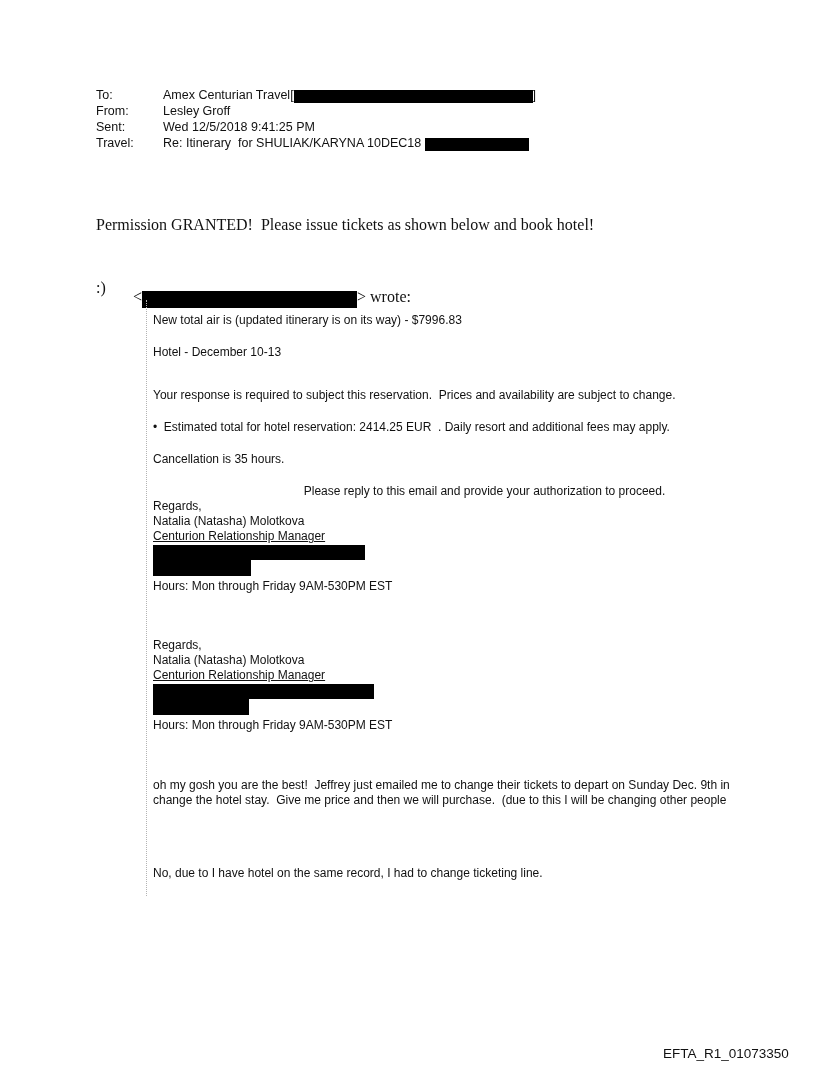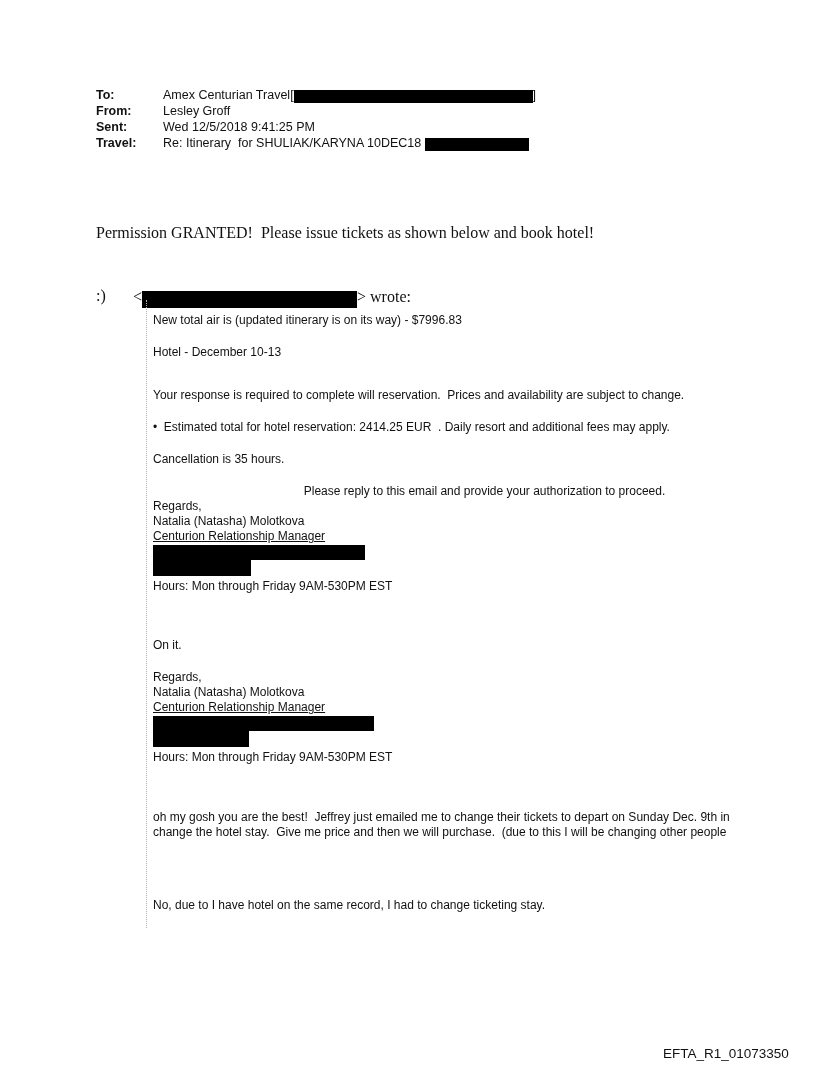--- a/index.html
+++ b/index.html
@@ -8,31 +8,31 @@
     background: #ffffff;
     color: #111;
     font-family: "Liberation Sans", sans-serif;
     position: relative;
     overflow: hidden;
   }
 
   
   .header { position: absolute; left: 96px; top: 87px; font-size: 12.5px; line-height: 16px; }
   .h-row { display: flex; align-items: flex-start; }
-  .h-label { font-weight: bold; width: 67px; white-space: pre; }
+  .h-label { font-weight: normal; width: 67px; white-space: pre; }
   .h-value { white-space: pre; }
 
   .bar { display: inline-block; background: #000; vertical-align: text-bottom; }
   .bar-to { width: 239px; height: 13px; margin-bottom: -1px; }
   .bar-subject { width: 104px; height: 13px; margin-bottom: -1px; }
   .bar-attr { width: 215px; height: 17px; margin-bottom: -3px; }
 
   
   .intro {
-    position: absolute; left: 96px; top: 180px;
+    position: absolute; left: 96px; top: 172px;
     font-family: "Liberation Serif", serif;
     font-size: 16px; line-height: 21px; white-space: pre;
   }
   .attribution {
     position: absolute; left: 133px; top: 247px;
     font-family: "Liberation Serif", serif;
     font-size: 16px; line-height: 20px; white-space: pre;
   }
   .attribution .first-line { padding-left: 7px; }
 
@@ -86,21 +86,21 @@
   </div>
 
   <div class="quote">
       <div style="margin-bottom: 17px;">
         <div class="q-line">New total air is (updated itinerary is on its way) - $7996.83</div>
       </div>
       <div style="margin-bottom: 28px;">
         <div class="q-line">Hotel - December 10-13</div>
       </div>
       <div style="margin-bottom: 17px;">
-        <div class="q-line">Your response is required to complete will reservation.  Prices and availability are subject to change.</div>
+        <div class="q-line">Your response is required to subject this reservation.  Prices and availability are subject to change.</div>
       </div>
       <div style="margin-bottom: 17px;">
         <div class="q-line">•  Estimated total for hotel reservation: 2414.25 EUR  . Daily resort and additional fees may apply.</div>
       </div>
       <div style="margin-bottom: 17px;">
         <div class="q-line">Cancellation is 35 hours.</div>
       </div>
       <div style=" text-align: center;">
         <div class="q-line">Please reply to this email and provide your authorization to proceed.</div>
       </div>
@@ -110,41 +110,38 @@
         <div class="q-line u">Centurion Relationship Manager</div>
       </div>
       <div style="margin-bottom: 3px;">
         <div class="redaction-bar" style="width: 212px; height: 15px;"></div>
         <div class="redaction-bar" style="width: 98px; height: 16px;"></div>
       </div>
       <div style="margin-bottom: 17px;">
         <div class="q-line">Hours: Mon through Friday 9AM-530PM EST</div>
       </div>
       <div style="height: 27px;"></div>
-      <div style="margin-bottom: 17px;">
-        <div class="q-line">On it.</div>
-      </div>
       <div style="margin-bottom: 1px;">
         <div class="q-line">Regards,</div>
         <div class="q-line">Natalia (Natasha) Molotkova</div>
         <div class="q-line u">Centurion Relationship Manager</div>
       </div>
       <div style="margin-bottom: 3px;">
         <div class="redaction-bar" style="width: 221px; height: 15px;"></div>
         <div class="redaction-bar" style="width: 96px; height: 16px;"></div>
       </div>
       <div style="margin-bottom: 17px;">
         <div class="q-line">Hours: Mon through Friday 9AM-530PM EST</div>
       </div>
       <div style="height: 28px;"></div>
       <div style="margin-bottom: 17px;">
         <div class="q-line">oh my gosh you are the best!  Jeffrey just emailed me to change their tickets to depart on Sunday Dec. 9th in</div>
         <div class="q-line">change the hotel stay.  Give me price and then we will purchase.  (due to this I will be changing other people</div>
       </div>
       <div style="height: 41px;"></div>
       <div style="margin-bottom: 0px;">
-        <div class="q-line">No, due to I have hotel on the same record, I had to change ticketing stay.</div>
+        <div class="q-line">No, due to I have hotel on the same record, I had to change ticketing line.</div>
       </div>
     </div>
 
   <div class="bates">EFTA_R1_01073350</div>
 
 </div>
 
 </body></html>

